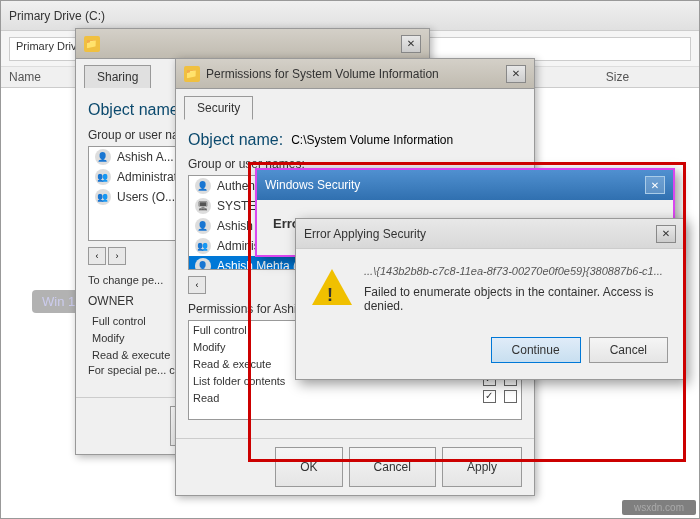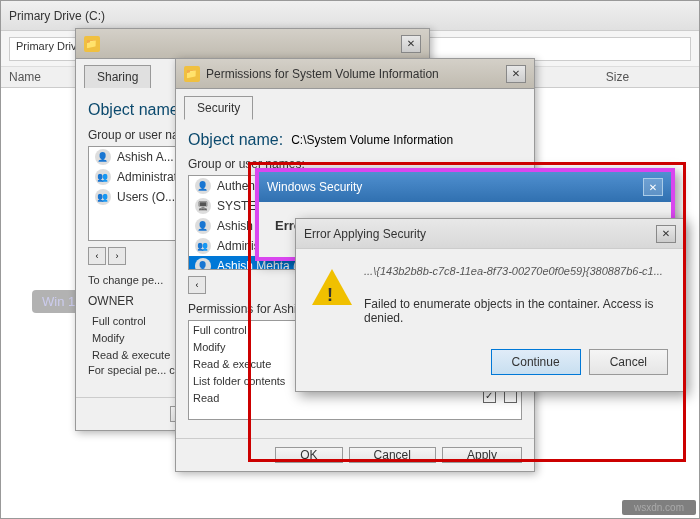--- a/index.html
+++ b/index.html
@@ -300,21 +300,21 @@
 
     .window-footer {
       display: flex;
       justify-content: flex-end;
       gap: 6px;
       padding: 8px 12px;
       border-top: 1px solid #ccc;
     }
 
     .footer-btn {
-      padding: 0 24px;
+      padding: 12px 24px;
       border: 1px solid #999;
       background: linear-gradient(to bottom, #f5f5f5, #e5e5e5);
       cursor: pointer;
       font-size: 12px;
       color: #333;
       text-align: right;
     }
 
     
     .window-permissions {
@@ -327,21 +327,21 @@
       box-shadow: 2px 2px 8px rgba(0,0,0,0.3);
     }
 
     
     .window-win-security {
       position: absolute;
       top: 168px;
       left: 255px;
       width: 420px;
       background: #f0f0f0;
-      border: 4px solid #d946ef;
+      border: 2px solid #d946ef;
       box-shadow: 4px 4px 12px rgba(0,0,0,0.4);
     }
 
     .security-titlebar {
       height: 30px;
       background: linear-gradient(to bottom, #5090d0, #3070b0);
       display: flex;
       align-items: center;
       padding: 0 8px;
       justify-content: space-between;
@@ -410,21 +410,21 @@
 
     .error-intro {
       font-size: 12px;
       color: #333;
       margin-bottom: 8px;
     }
 
     .error-path {
       font-size: 11px;
       color: #555;
-      margin-bottom: 20px;
+      margin-bottom: 8px;
       font-style: italic;
     }
 
     .error-desc {
       font-size: 12px;
       color: #333;
     }
 
     .error-footer {
       display: flex;

